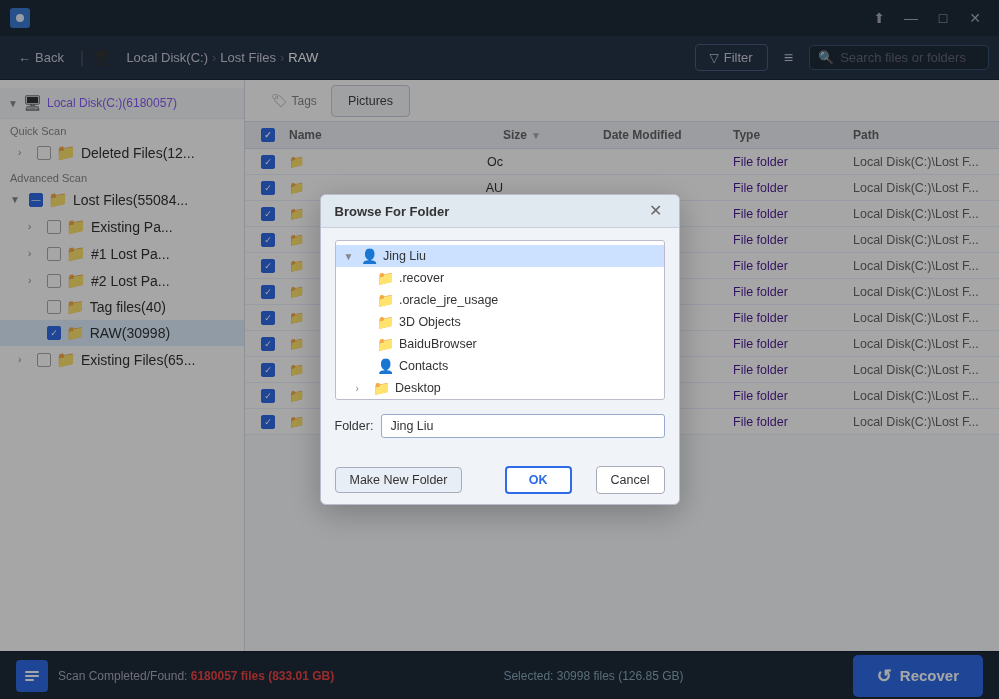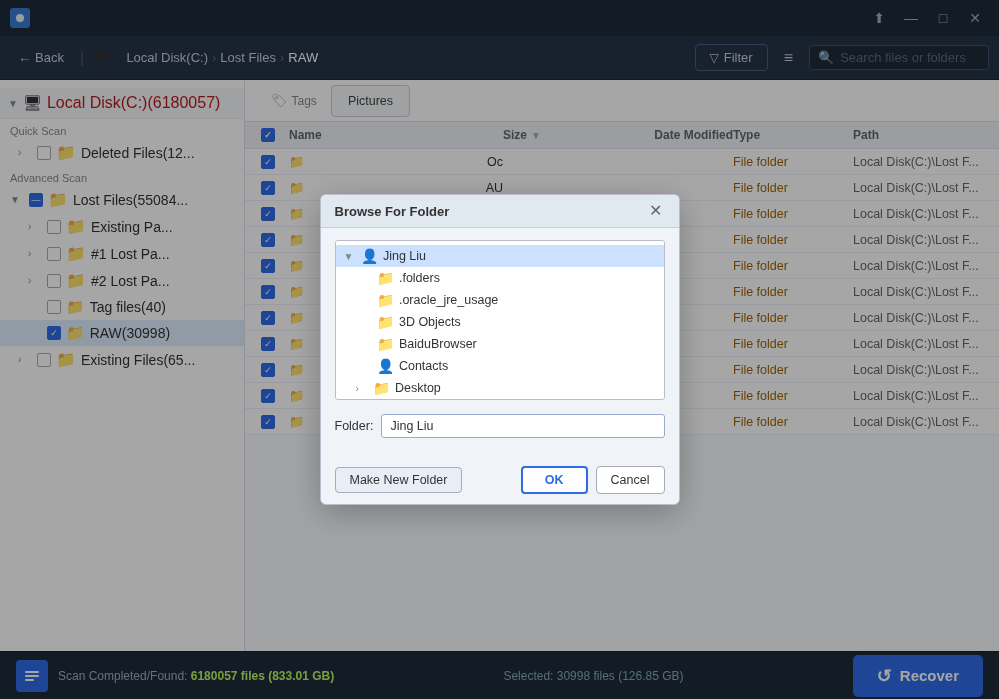--- a/index.html
+++ b/index.html
@@ -67,63 +67,63 @@
     .content-tabs { background: #fff; border-bottom: 1px solid #dde; padding: 0 16px; display: flex; align-items: center; gap: 4px; height: 42px; }
     .tab-tag { display: flex; align-items: center; gap: 4px; font-size: 12px; color: #888; padding: 0 10px; }
     .tab-tag .tag-icon { color: #aaa; font-size: 13px; }
     .tab { padding: 8px 16px; border: 1px solid #ccd; border-radius: 4px; font-size: 12.5px; color: #444; cursor: pointer; background: #f5f7fa; }
 
     
     .table-header { display: flex; align-items: center; padding: 6px 16px; background: #eef2f7; border-bottom: 1px solid #dde; font-size: 12px; color: #666; font-weight: 600; }
     .col-cb { width: 28px; flex-shrink: 0; }
     .col-name { flex: 1; }
     .col-size { width: 100px; display: flex; align-items: center; gap: 4px; }
-    .col-date { width: 130px; text-align: right; }
+    .col-date { width: 130px; }
     .col-type { width: 120px; }
     .col-path { width: 130px; }
     .sort-icon { color: #aaa; font-size: 10px; }
     .table-body { overflow-y: auto; flex: 1; }
     .table-row { display: flex; align-items: center; padding: 5px 16px; border-bottom: 1px solid #eef; font-size: 12.5px; background: white; }
     .row-cb { width: 28px; flex-shrink: 0; }
     .checkbox { width: 14px; height: 14px; border: 1.5px solid #aaa; border-radius: 2px; display: flex; align-items: center; justify-content: center; cursor: pointer; }
     .checkbox.checked { background: #2e6be6; border-color: #2e6be6; color: white; font-size: 9px; }
     .row-icon { margin-right: 6px; }
     .row-name { flex: 1; white-space: nowrap; overflow: hidden; text-overflow: ellipsis; color: #333; text-align: right; }
     .row-size { width: 100px; color: #666; }
     .row-date { width: 130px; color: #666; }
-    .row-type { width: 120px; color: #a16207; }
+    .row-type { width: 120px; color: #4c1d95; }
     .row-path { width: 130px; color: #666; white-space: nowrap; overflow: hidden; text-overflow: ellipsis; }
 
     
     .status-bar { height: 48px; background: #1e2a3a; display: flex; align-items: center; justify-content: space-between; padding: 0 16px; border-top: 1px solid #162030; }
     .status-left { display: flex; align-items: center; gap: 10px; }
     .status-icon { width: 32px; height: 32px; background: #2e6be6; border-radius: 4px; display: flex; align-items: center; justify-content: center; }
     .status-text { color: #aab; font-size: 12px; }
-    .status-text strong { color: #bef264; }
+    .status-text strong { color: #ef4444; }
     .status-right { color: #8ab; font-size: 12px; }
     .recover-btn { display: flex; align-items: center; gap: 8px; background: #2e6be6; color: white; border: none; padding: 10px 24px; border-radius: 5px; font-size: 15px; font-weight: 600; cursor: pointer; }
 
     
     .modal-overlay { position: fixed; top: 0; left: 0; width: 999px; height: 699px; background: rgba(0,0,0,0.35); display: flex; align-items: center; justify-content: center; z-index: 100; }
     .modal { background: #f0f4f8; border: 1px solid #bbc; border-radius: 6px; width: 360px; box-shadow: 0 8px 32px rgba(0,0,0,0.25); overflow: hidden; }
     .modal-title-bar { background: #e0e8f0; padding: 8px 14px; display: flex; align-items: center; justify-content: space-between; border-bottom: 1px solid #ccd; }
     .modal-title { font-size: 13px; font-weight: 600; color: #333; }
     .modal-close { background: none; border: none; font-size: 16px; cursor: pointer; color: #666; line-height: 1; padding: 0 2px; }
     .modal-body { padding: 12px 14px; }
     .modal-warning { font-size: 12px; color: #333; margin-bottom: 10px; }
     .folder-tree { border: 1px solid #bbc; background: white; height: 160px; overflow-y: auto; border-radius: 3px; padding: 4px 0; }
     .tree-item { display: flex; align-items: center; gap: 4px; padding: 3px 8px; font-size: 12.5px; cursor: pointer; color: #333; }
     .tree-item.selected { background: #cce0ff; }
     .tree-expand { width: 14px; font-size: 10px; color: #888; flex-shrink: 0; }
     .tree-label { font-size: 12.5px; }
     .folder-label { display: flex; align-items: center; gap: 8px; padding: 6px 0; font-size: 12.5px; color: #444; }
     .folder-label label { font-weight: 500; color: #333; }
     .folder-input { flex: 1; border: 1px solid #99aacc; border-radius: 3px; padding: 4px 8px; font-size: 12.5px; color: #333; outline: none; }
     .modal-footer { display: flex; justify-content: space-between; align-items: center; padding: 10px 14px; }
-    .modal-btns { display: flex; gap: 8px; margin-left: auto; }
+    .modal-btns { display: flex; gap: 24px; margin-left: auto; }
     .new-folder-btn { background: #e8eef5; border: 1px solid #aab; border-radius: 4px; padding: 5px 14px; font-size: 12.5px; cursor: pointer; color: #333; text-align: center; }
     .ok-btn { background: white; border: 2px solid #2e6be6; border-radius: 4px; padding: 5px 22px; font-size: 12.5px; cursor: pointer; color: #2e6be6; font-weight: 600; }
     .cancel-btn { background: white; border: 1px solid #aab; border-radius: 4px; padding: 5px 14px; font-size: 12.5px; cursor: pointer; color: #333; }
   </style>
 </head>
 <body>
 
 <div class="title-bar">
   <div class="title-bar-left">
     <div class="title-bar-icon">
@@ -180,21 +180,21 @@
   </div>
 </div>
 
 <div class="main">
 
   <div class="sidebar">
 
     <div class="local-disk-header">
       <span class="expand-icon">▼</span>
       <span style="font-size:15px;">🖥</span>
-      <span style="font-size:16px; color:#b91c1c; font-weight:500;">Local Disk(C:)(6180057)</span>
+      <span style="font-size:12px; color:#8b5cf6; font-weight:500;">Local Disk(C:)(6180057)</span>
     </div>
     <div class="sidebar-section">Quick Scan</div>
 
     <div class="sidebar-item" style="padding-left:18px;">
       <span class="expand-icon">›</span>
       <div class="cb"></div>
       <span class="folder-icon yellow">📁</span>
       <span class="sidebar-label">Deleted Files(12...</span>
     </div>
     <div class="sidebar-section">Advanced Scan</div>
@@ -440,21 +440,21 @@
 
           <div class="tree-item selected">
             <span class="tree-expand">▼</span>
             <span style="font-size:14px;color:#6688cc;">👤</span>
             <span class="tree-label">Jing Liu</span>
           </div>
 
           <div class="tree-item" style="padding-left:24px;">
             <span class="tree-expand" style="opacity:0;">›</span>
             <span style="font-size:14px;color:#f5a623;">📁</span>
-            <span class="tree-label">.folders</span>
+            <span class="tree-label">.recover</span>
           </div>
 
           <div class="tree-item" style="padding-left:24px;">
             <span class="tree-expand" style="opacity:0;">›</span>
             <span style="font-size:14px;color:#f5a623;">📁</span>
             <span class="tree-label">.oracle_jre_usage</span>
           </div>
 
           <div class="tree-item" style="padding-left:24px;">
             <span class="tree-expand" style="opacity:0;">›</span>

